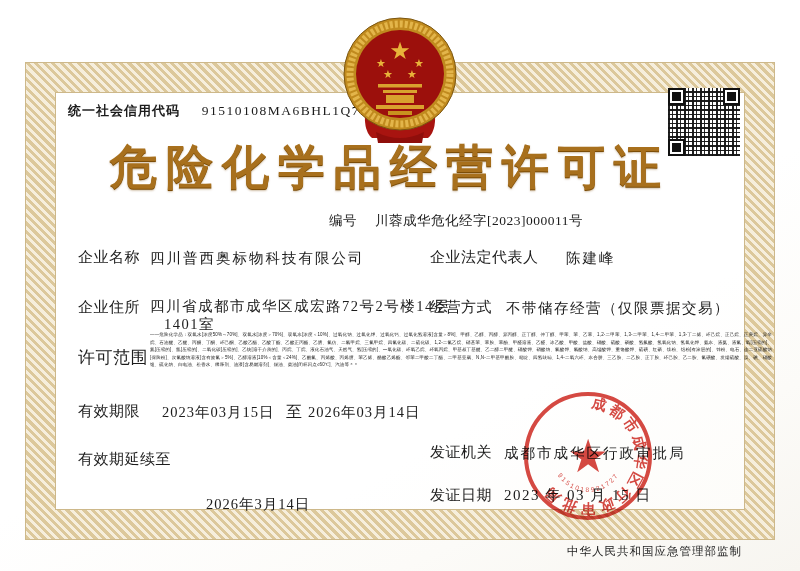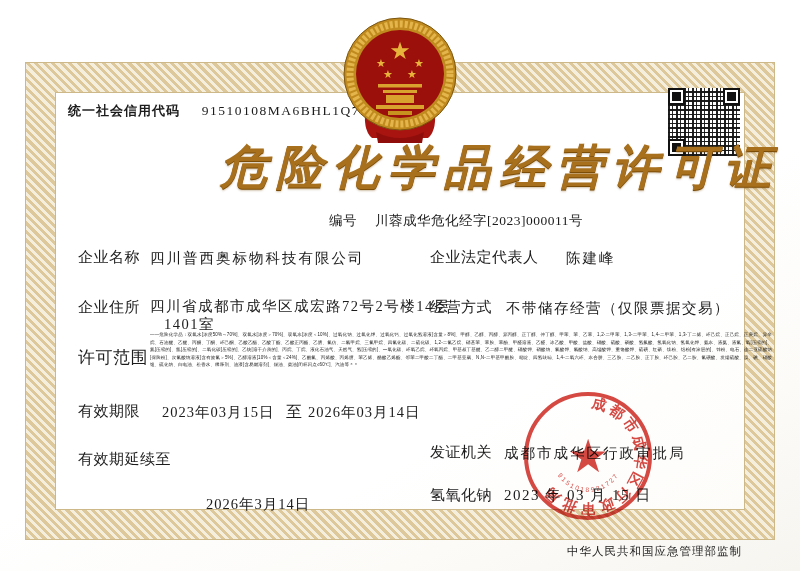--- a/index.html
+++ b/index.html
@@ -31,26 +31,25 @@
       repeating-linear-gradient(0deg,#1e1e1e 0 2px,#ffffff 2px 5px,#1e1e1e 5px 6px,#ffffff 6px 9px);
   }
   .qr .finder{position:absolute;width:13px;height:13px;border:2px solid #111;background:#fff;}
   .qr .finder::after{content:"";position:absolute;inset:2px;background:#111;}
   .qr .tl{left:0;top:0}.qr .tr{right:0;top:0}.qr .bl{left:0;bottom:0}
   
   .credit{position:absolute;left:68px;top:102px;font-size:13px;z-index:4;white-space:nowrap;}
   .credit .lbl{font-weight:bold;letter-spacing:1px;margin-top:45px;}
   .credit .val{font-family:"Liberation Serif",serif;margin-left:18px;letter-spacing:1.5px;font-size:13.5px;}
   .title{
-    position:absolute;left:0;top:136px;width:780px;text-align:right;z-index:4;
+    position:absolute;left:0;top:136px;width:780px;text-align:center;z-index:4;
     font-family:"Liberation Serif","DejaVu Serif",serif;font-weight:bold;
     font-size:47px;letter-spacing:9px;color:#a8701d;
     text-shadow:0 1px 0 #7c4d07,0 2px 2px rgba(122,74,8,.35);
     white-space:nowrap;
-    font-style:italic;
   }
   .certno{position:absolute;left:150px;top:212px;width:612px;text-align:center;font-size:13.5px;z-index:4;
     font-family:"Liberation Serif",serif;letter-spacing:.5px;white-space:nowrap;}
   .certno .lbl{margin-right:14px;}
   
   .lbl-b{font-weight:normal;font-size:15px;letter-spacing:.5px;white-space:nowrap;}
   .val-s{font-family:"Liberation Serif","DejaVu Serif",serif;font-size:14.5px;letter-spacing:.5px;white-space:nowrap;}
   .abs{position:absolute;z-index:4;}
   
   .scope-box{position:absolute;left:150px;top:331px;width:622px;height:40px;overflow:hidden;z-index:4;}
@@ -134,21 +133,21 @@
   <div class="abs val-s" style="left:162px;top:403px;letter-spacing:1px;">2023年03月15日</div>
   <div class="abs lbl-b" style="left:286px;top:402px;font-size:16px;">至</div>
   <div class="abs val-s" style="left:308px;top:403px;letter-spacing:1px;">2026年03月14日</div>
 
   <div class="abs lbl-b" style="left:78px;top:450px;">有效期延续至</div>
   <div class="abs val-s" style="left:206px;top:451px;letter-spacing:1px;margin-top:44px;">2026年3月14日</div>
 
   <div class="abs lbl-b" style="left:430px;top:443px;">发证机关</div>
   <div class="abs val-s" style="left:504px;top:444px;letter-spacing:2px;">成都市成华区行政审批局</div>
 
-  <div class="abs lbl-b" style="left:430px;top:486px;">氢氧化钠</div>
+  <div class="abs lbl-b" style="left:430px;top:486px;">发证日期</div>
   <div class="abs val-s" style="left:504px;top:486px;letter-spacing:1.5px;font-size:15px;">2023 年 03 月 15 日</div>
 
   <div class="seal">
     <svg viewBox="0 0 144 144" width="144" height="144">
       <defs>
         <path id="arcTop" d="M 72,72 m -48,0 a 48,48 0 1,1 96,0 a 48,48 0 1,1 -96,0"></path>
         <path id="arcBot" d="M 72,72 m -36,0 a 36,36 0 0,0 72,0"></path>
       </defs>
       <circle cx="72" cy="72" r="62" fill="none" stroke="#cf2f28" stroke-width="4"></circle>
       <text font-size="14.5" fill="#cf2f28" letter-spacing="3" font-weight="bold" font-family="Liberation Serif,serif">

